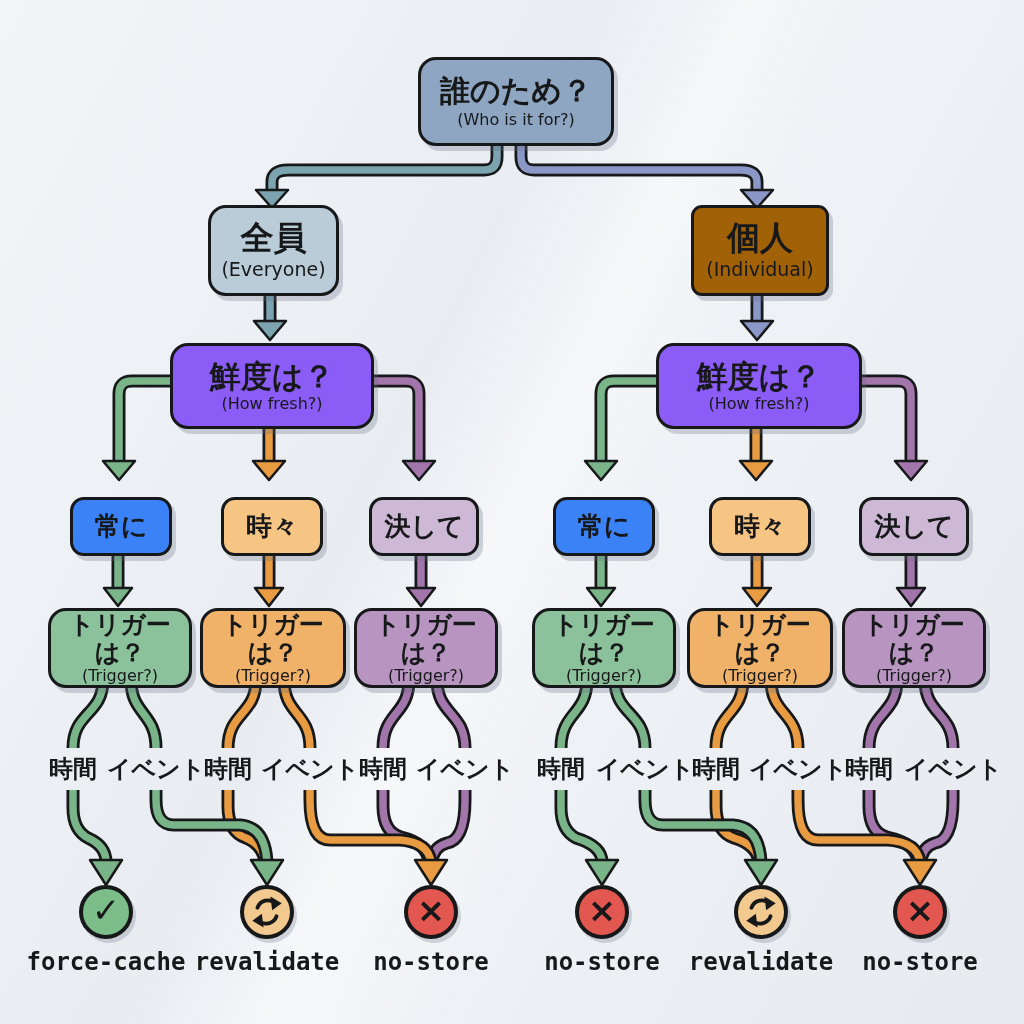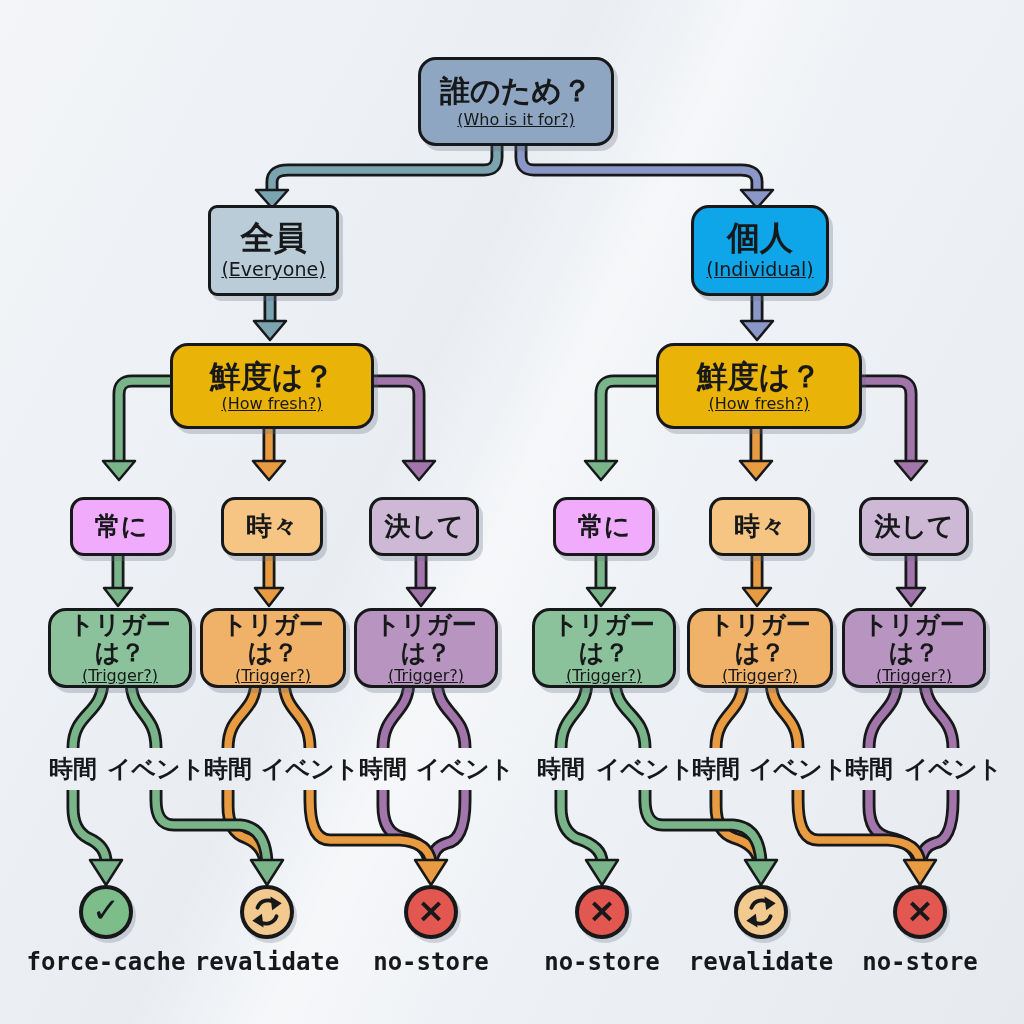--- a/index.html
+++ b/index.html
@@ -15,27 +15,27 @@
   .rail{fill:none;stroke:#17181a;stroke-width:13;}
   .core{fill:none;stroke-width:7.5;}
   .ahead{stroke:#17181a;stroke-width:2.5;stroke-linejoin:round;}
   .node{
     position:absolute;z-index:3;border:3px solid #17181a;border-radius:18px;
     display:flex;flex-direction:column;align-items:center;justify-content:center;
     box-shadow:4px 5px 0 rgba(96,106,128,0.28);
     text-align:center;line-height:1.12;
   }
   .node .jp{font-weight:bold;}
-  .node .en{font-weight:normal;text-decoration:underline;}
+  .node .en{font-weight:normal;}
   .root{background:#8ea6c2;}          .root .jp{font-size:30px;} .root .en{font-size:16px;margin-top:3px;}
-  .aud-l{background:#b9ccd8;}         .aud-r{background:#0ea5e9;}
+  .aud-l{background:#b9ccd8;}         .aud-r{background:#a16207;border-radius:11px;}
   .aud .jp{font-size:33px;}           .aud .en{font-size:19px;margin-top:2px;}
-  .fresh{background:#eab308;}         .fresh .jp{font-size:31px;} .fresh .en{font-size:16px;margin-top:2px;}
+  .fresh{background:#8b5cf6;}         .fresh .jp{font-size:31px;} .fresh .en{font-size:16px;margin-top:2px;}
   .freq{border-radius:14px;}          .freq .jp{font-size:26px;}
-  .f-green{background:#f0abfc;} .f-orange{background:#f6c483;} .f-purple{background:#cdb9d6;}
+  .f-green{background:#3b82f6;} .f-orange{background:#f6c483;} .f-purple{background:#cdb9d6;}
   .trig .jp{font-size:25px;} .trig .en{font-size:16px;margin-top:0;}
   .t-green{background:#8cc29b;} .t-orange{background:#f0b269;} .t-purple{background:#b795c0;}
   .tlabel{
     position:absolute;z-index:3;font-weight:bold;font-size:24px;text-align:center;
     color:#17181a;
   }
   .ocircle{
     position:absolute;z-index:3;width:54px;height:54px;border-radius:50%;
     border:4px solid #17181a;box-sizing:border-box;
     display:flex;align-items:center;justify-content:center;
@@ -155,21 +155,21 @@
     <polygon points="251,860 283,860 267,885" class="ahead" fill="#7ab58a"></polygon>
     <polygon points="586,860 618,860 602,885" class="ahead" fill="#7ab58a"></polygon>
     <polygon points="745,860 777,860 761,885" class="ahead" fill="#7ab58a"></polygon>
   </svg>
 
 <div class="node root" style="left:418px;top:57px;width:190px;height:83px;">
   <span class="jp">誰のため？</span>
   <span class="en">(Who is it for?)</span>
 </div>
 
-<div class="node aud aud-l" style="left:208px;top:205px;width:125px;height:85px;border-radius:9px;">
+<div class="node aud aud-l" style="left:208px;top:205px;width:125px;height:85px;">
   <span class="jp">全員</span>
   <span class="en">(Everyone)</span>
 </div>
 <div class="node aud aud-r" style="left:691px;top:205px;width:132px;height:85px;">
   <span class="jp">個人</span>
   <span class="en">(Individual)</span>
 </div>
 
 <div class="node fresh" style="left:170px;top:343px;width:198px;height:80px;">
   <span class="jp">鮮度は？</span>

